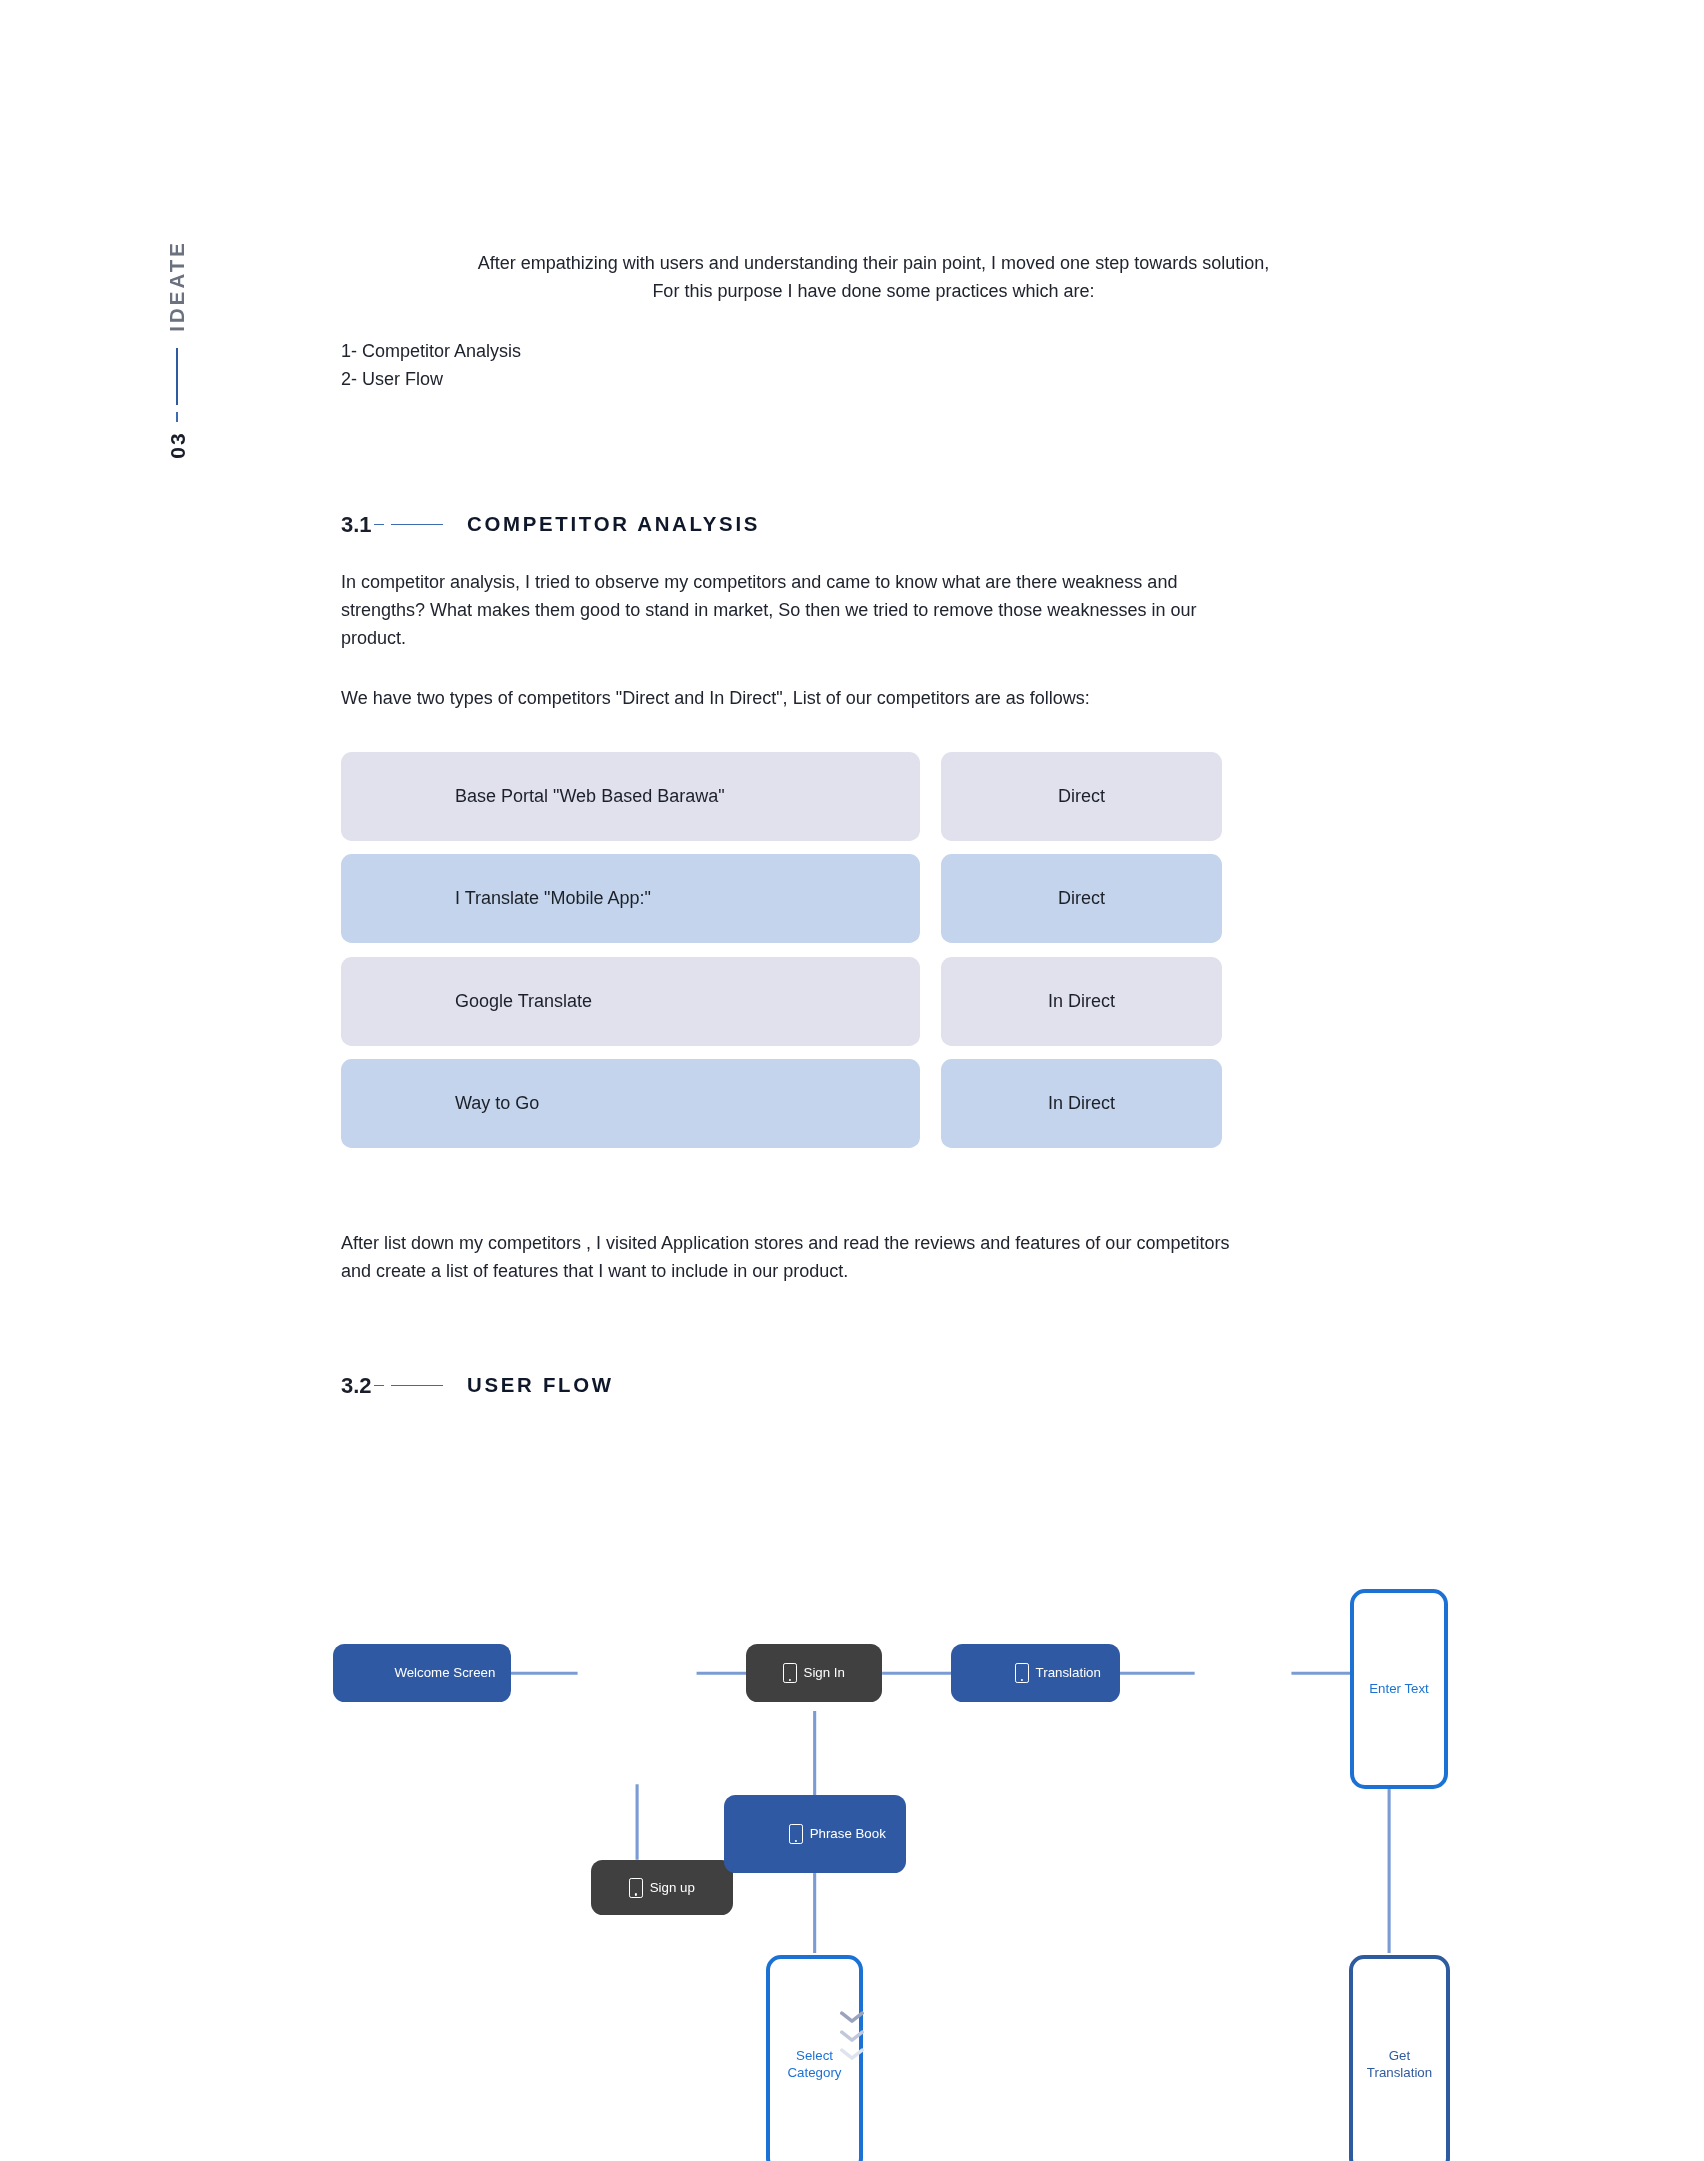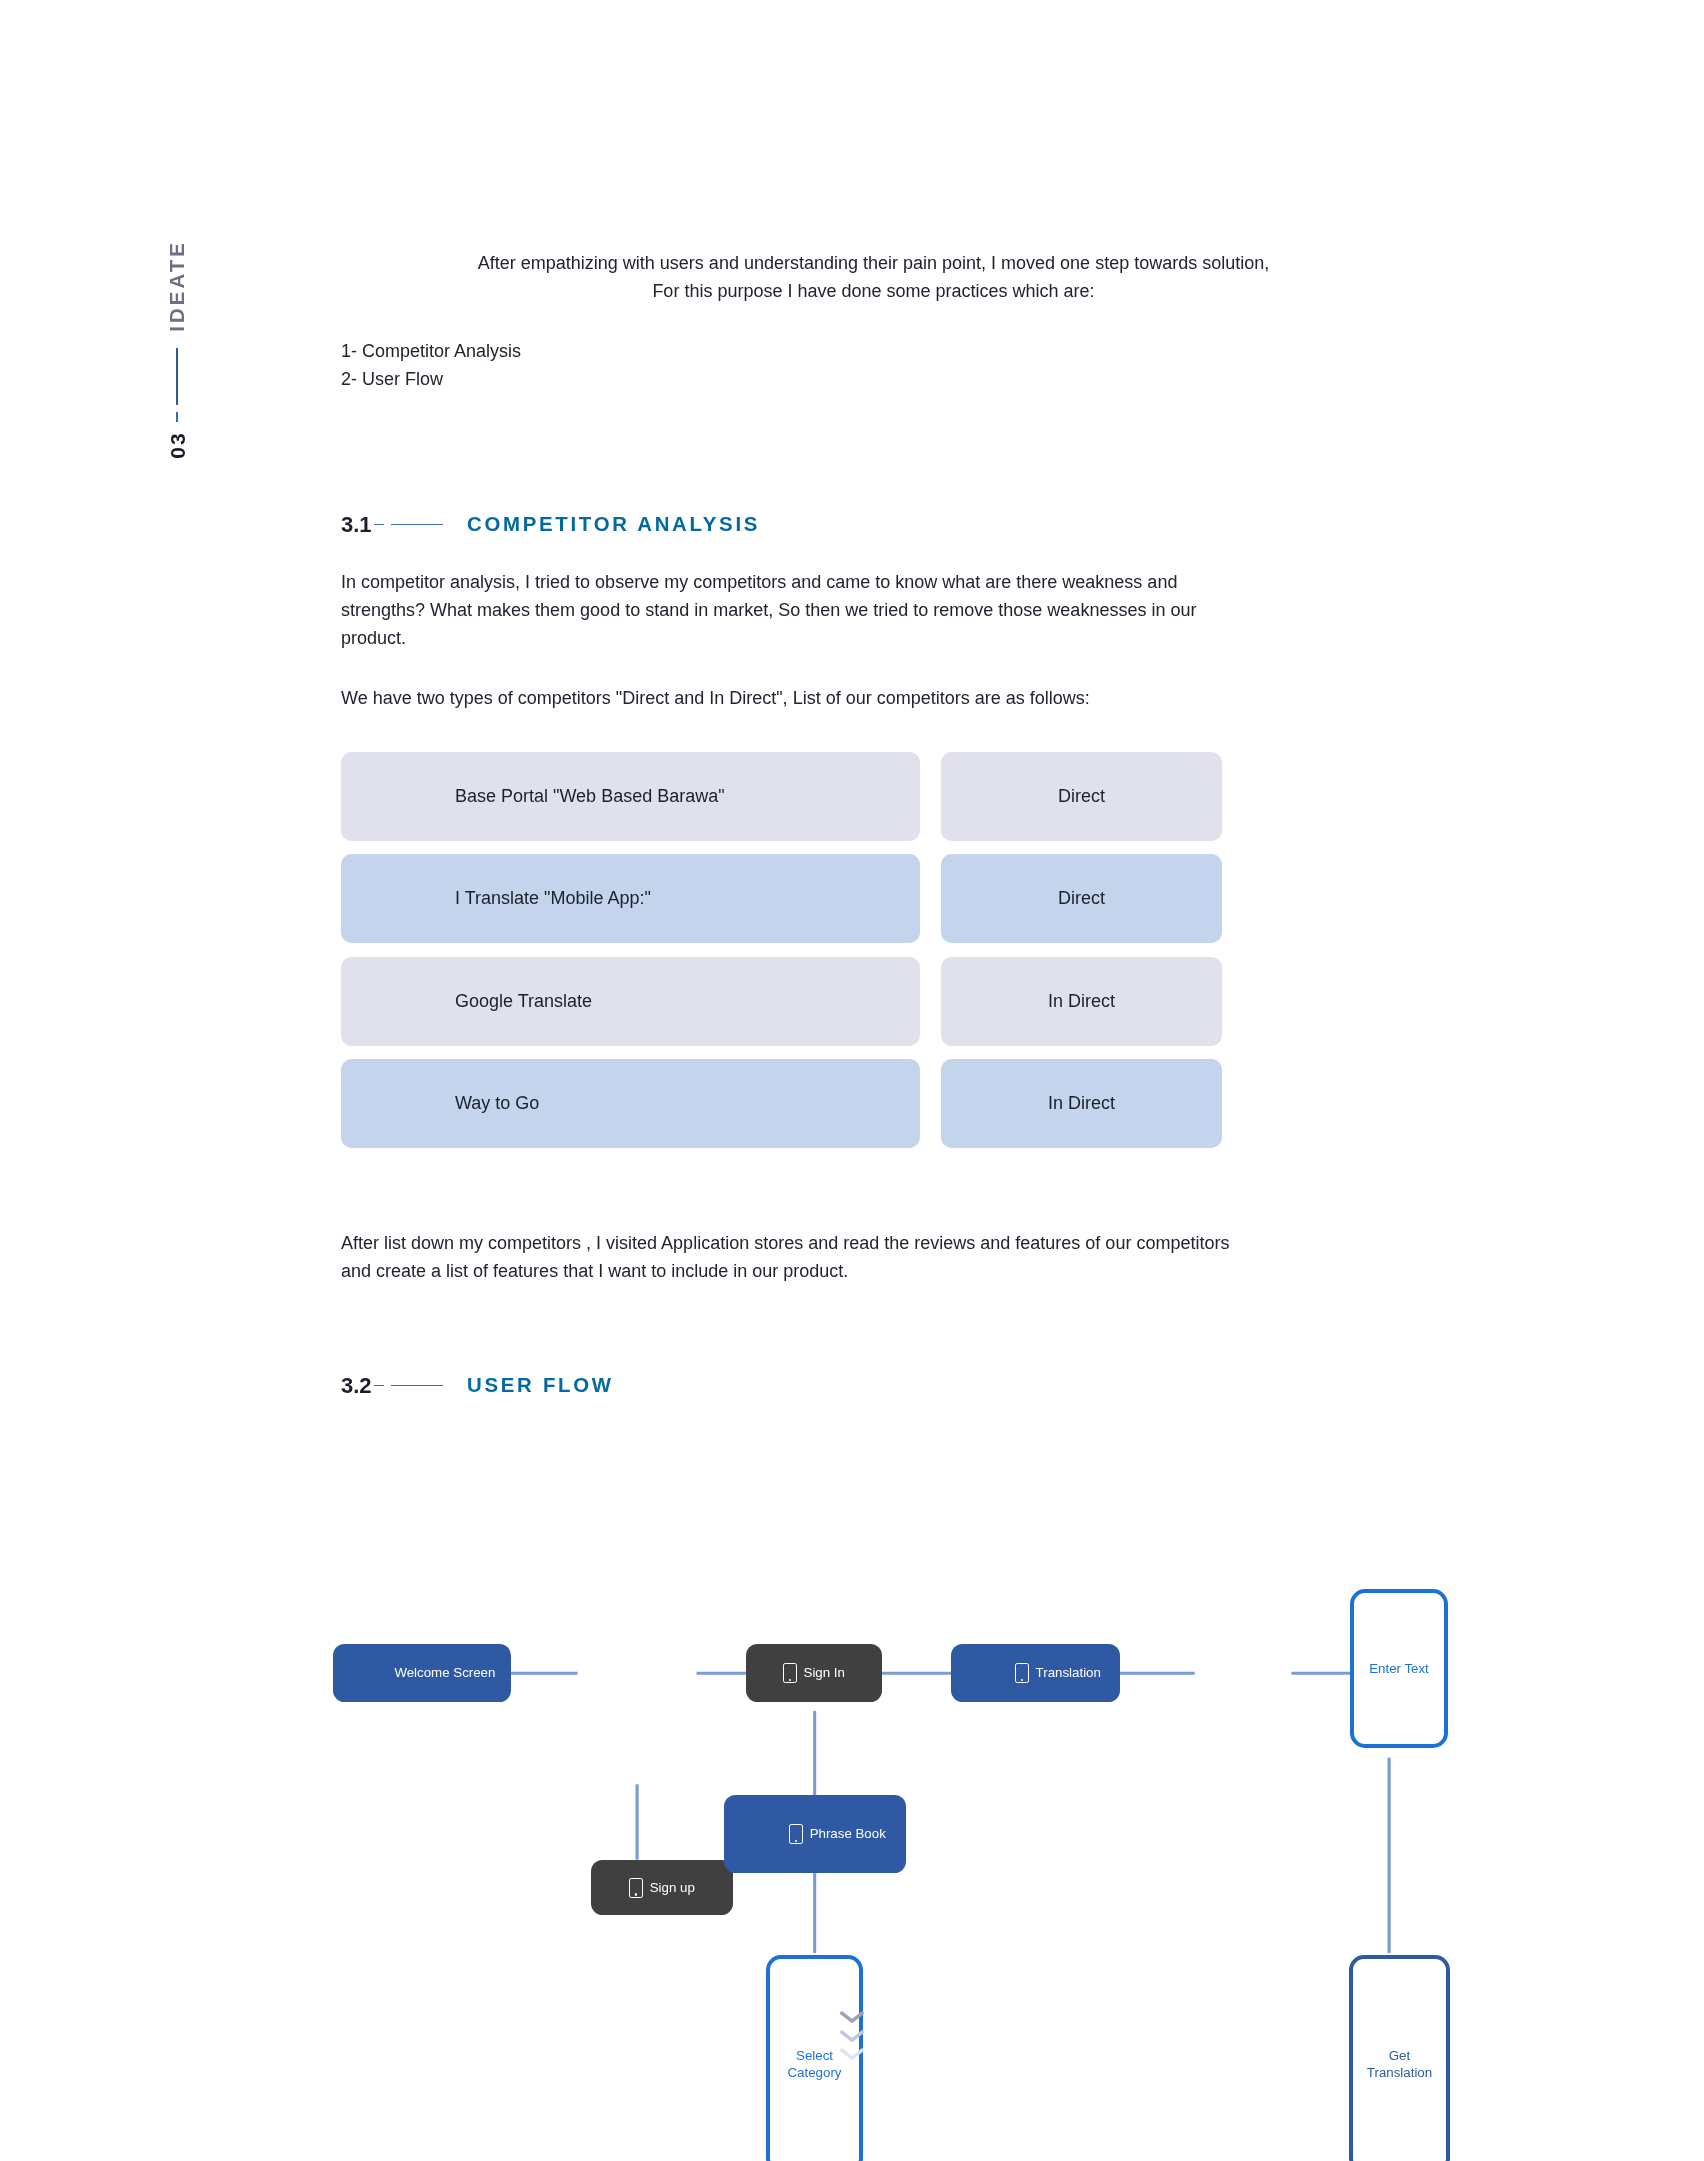--- a/index.html
+++ b/index.html
@@ -91,21 +91,21 @@
   .sec-dash-lg {
     width: 52px;
     height: 1.8px;
     background: #3E6AB0;
     margin-left: 7px;
   }
   .sec-title {
     font-size: 20.4px;
     font-weight: 700;
     letter-spacing: 2.7px;
-    color: #0369a1;
+    color: #0f172a;
     margin-left: 24px;
     white-space: nowrap;
   }
 
   
   .comp-table {
     position: absolute;
     left: 341px;
     top: 752px;
     width: 888px;
@@ -333,21 +333,21 @@
     <span class="phone-ico"></span>
     <span>Sign up</span>
   </div>
 
   <div class="node pill pill-dark" style="left:395px; top:286px; width:182px; height:78px;">
     <span class="phone-ico"></span>
     <span>Phrase Book</span>
   </div>
 
 
-  <div class="node box-out out-bright" style="left:1021px; top:80px; width:98px; height:159px;">
+  <div class="node box-out out-bright" style="left:1021px; top:80px; width:98px; height:200px;">
     <span>Enter Text</span>
   </div>
 
   <div class="node box-out out-bright" style="left:437px; top:446px; width:97px; height:218px; white-space:pre-line;">
     <span>Select
 Category</span>
   </div>
 
   <div class="node box-out out-navy" style="left:1020px; top:446px; width:101px; height:218px; white-space:pre-line;">
     <span>Get

